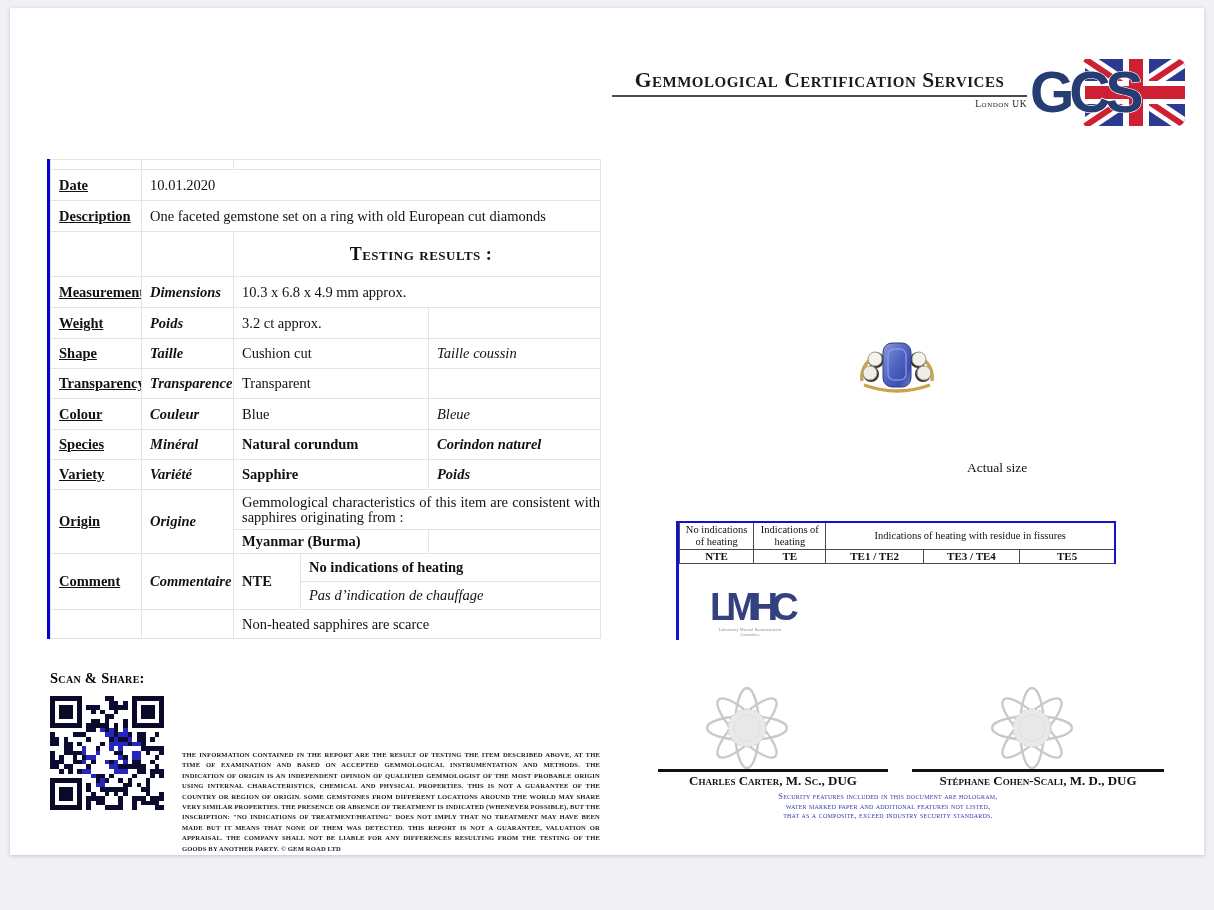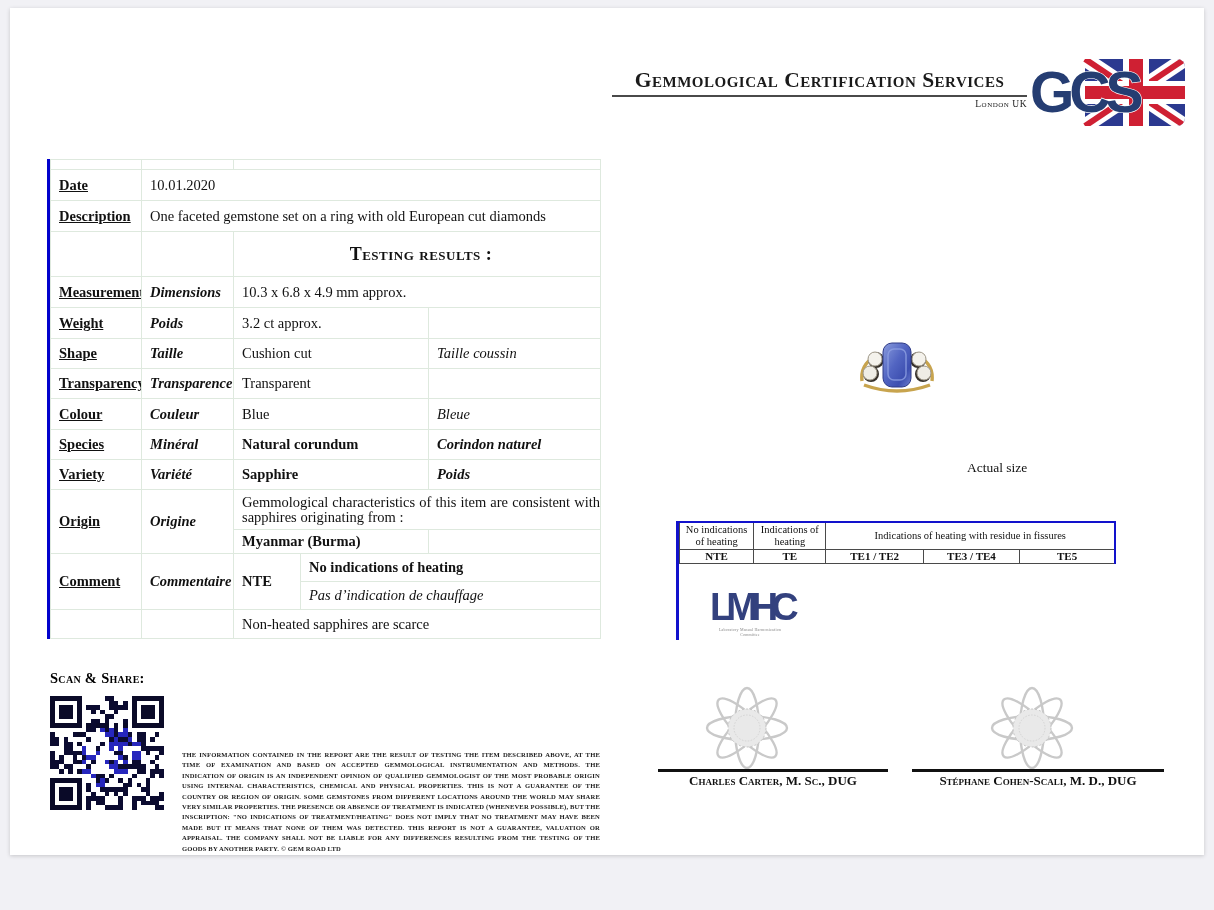--- a/index.html
+++ b/index.html
@@ -594,15 +594,20 @@
       <ellipse cx="47" cy="47" rx="40" ry="12" transform="rotate(135 47 47)"></ellipse>
     </g>
     <circle cx="47" cy="47" r="19" fill="#e9e9e9" stroke="#c2c2c2" stroke-dasharray="2 2"></circle>
     <circle cx="47" cy="47" r="13" fill="none" stroke="#d4d4d4" stroke-dasharray="1.5 1.5"></circle>
   </svg>
   <div class="abs sig-rule" id="sig-left-rule"></div>
   <div class="abs sig-rule" id="sig-right-rule"></div>
   <div class="abs sig-name" id="sig-left-name">Charles Carter, M. Sc., DUG</div>
   <div class="abs sig-name" id="sig-right-name">Stéphane Cohen-Scali, M. D., DUG</div>
 
+  <div class="abs" id="security-note">
+    <div>Security features included in this document are hologram,</div>
+    <div>water marked paper and additional features not listed,</div>
+    <div>that as a composite, exceed industry security standards.</div>
+  </div>
 
  </div>
 </div>
 
 </body></html>

